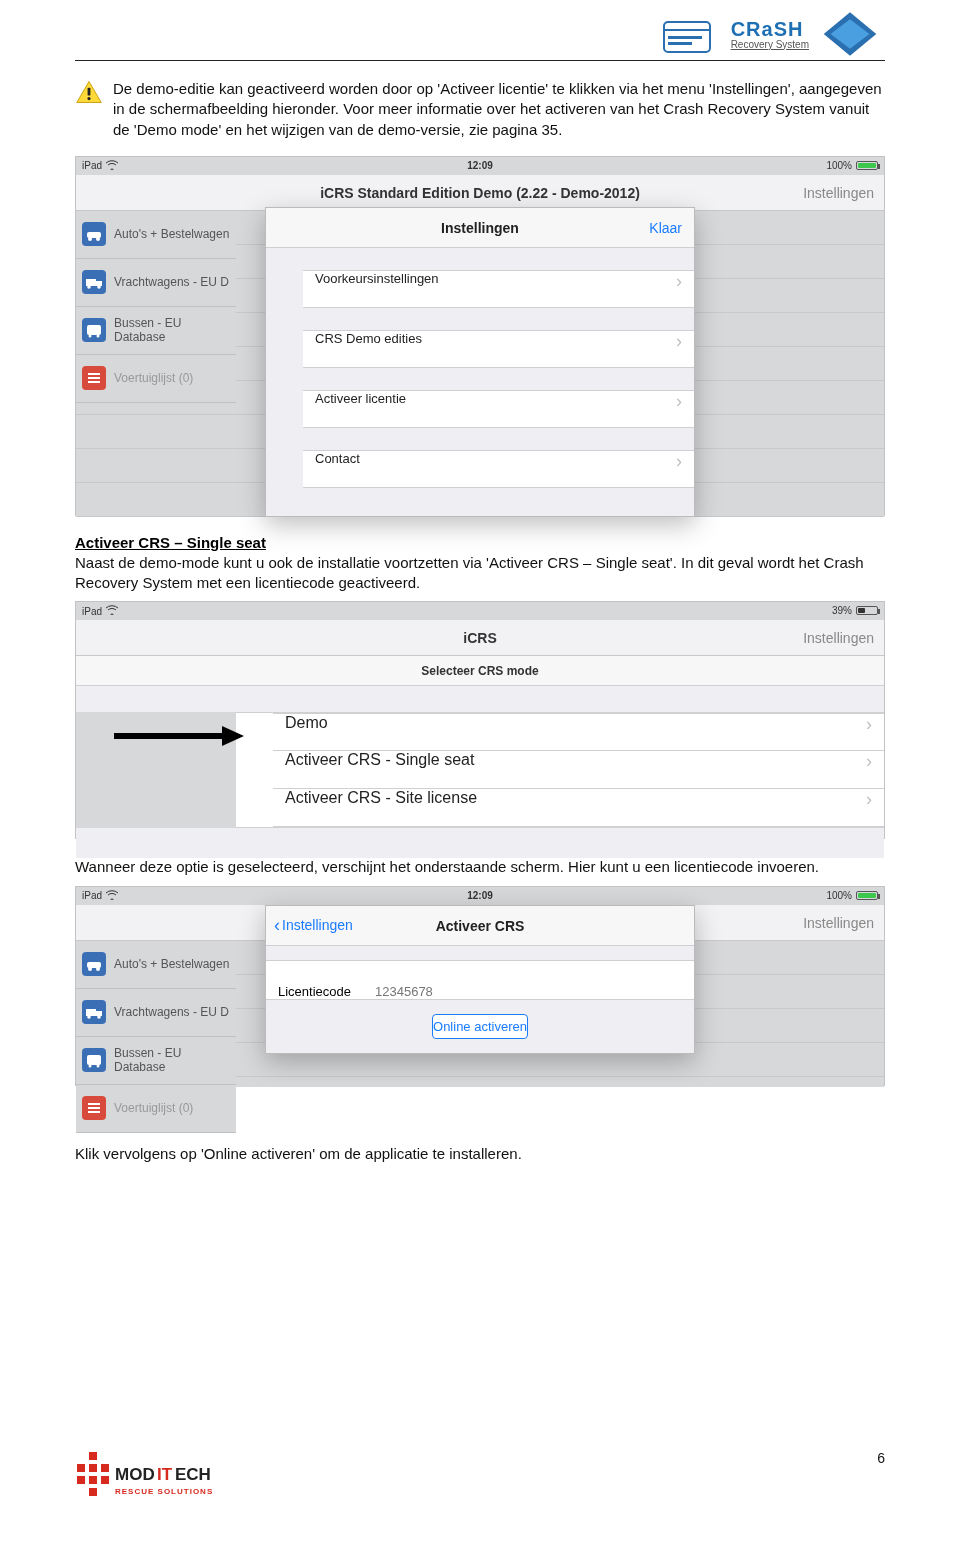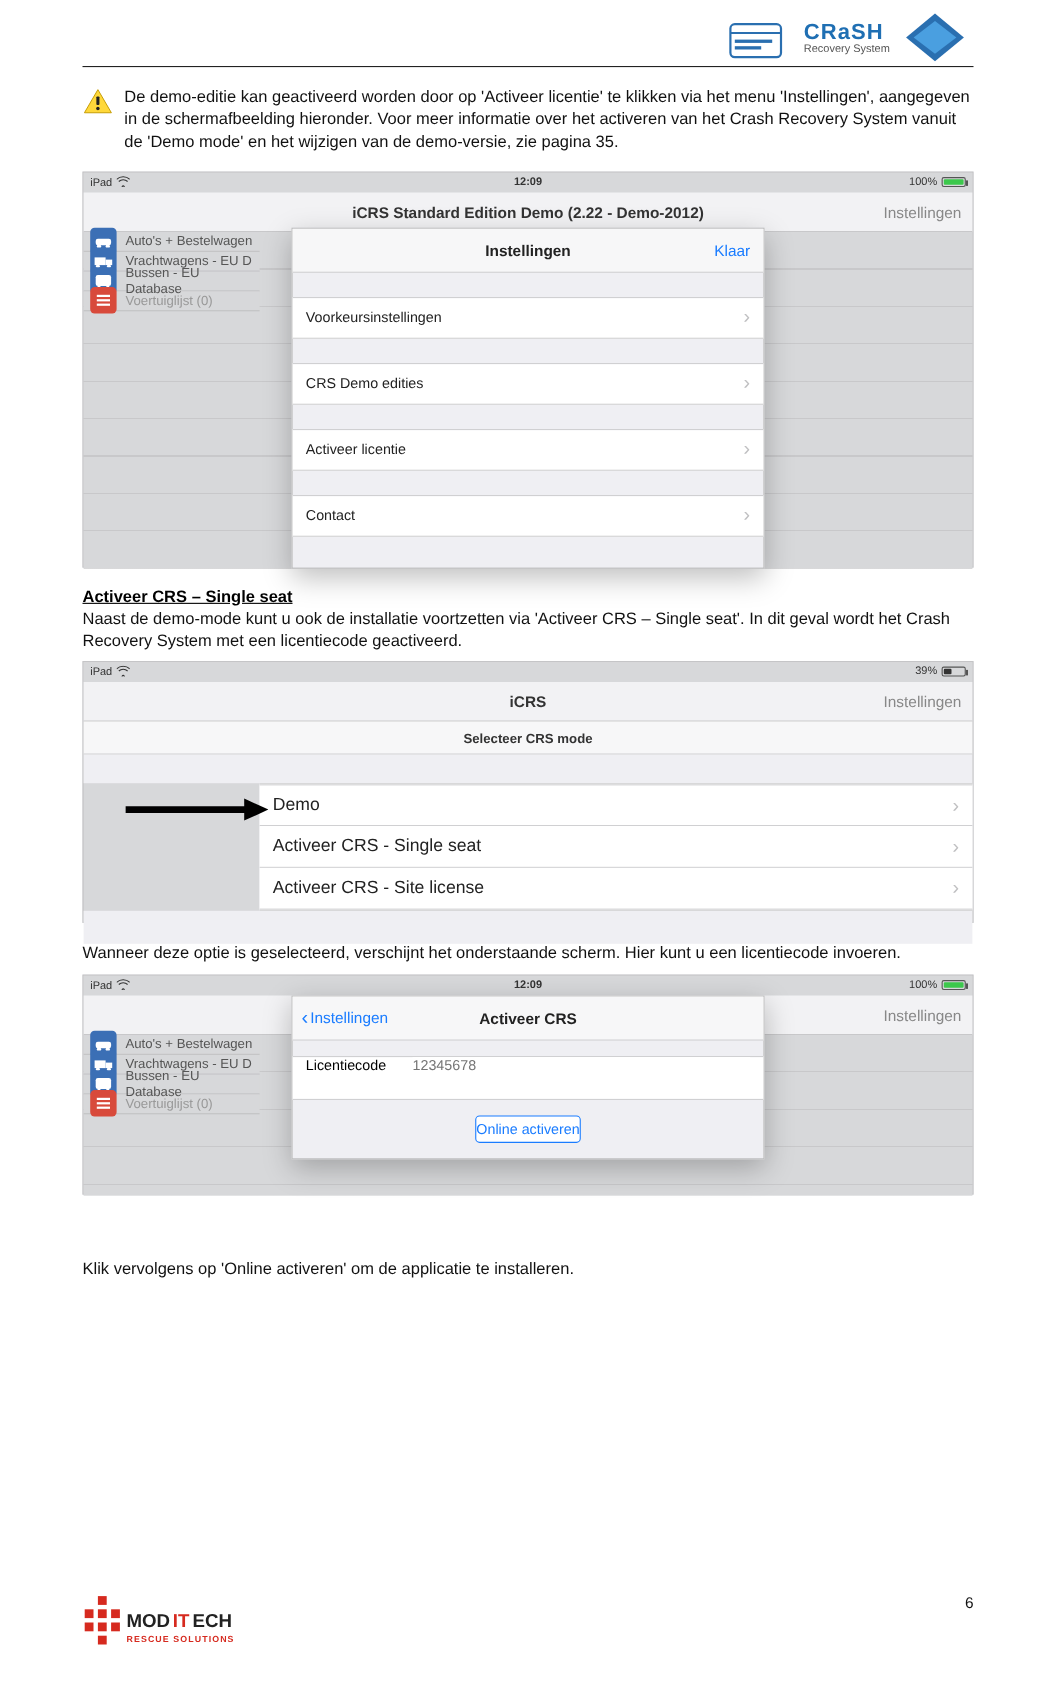--- a/index.html
+++ b/index.html
@@ -27,20 +27,21 @@
     font-size: 20px;
     color: #1f6fb3;
     letter-spacing: 1px;
     line-height: 1;
   }
   .header-logo-sub {
     font-size: 10px;
     color: #555;
     font-weight: normal;
     letter-spacing: 0;
+    text-decoration: underline;
   }
   .header-diamond { width: 50px; height: 42px; }
   .content-divider {
     border: none;
     border-top: 1.5px solid #222;
     margin: 0 0 18px 0;
   }
   .warn-block { display: flex; align-items: flex-start; gap: 10px; margin-bottom: 16px;}
   .warn-icon { flex: 0 0 28px; }
   .body-text {
@@ -96,21 +97,21 @@
   .navbar .nav-right { position:absolute; right:10px; top:10px; color:#888;}
   .sidebar-list {
     position: absolute;
     left: 0;
     width: 160px;
     top: 0;
     font-size: 12px;
     color: #555;
   }
   .sidebar-row {
-    height: 18px; display:flex; align-items:center; gap:8px; padding-left:6px;
+    height: 48px; display:flex; align-items:center; gap:8px; padding-left:6px;
     border-bottom: 1px solid #c1c1c3;
     background:#d7d8da;
   }
   .sidebar-row.light { color:#999; }
   .side-icon { width:24px; height:24px; border-radius:4px; display:flex;align-items:center;justify-content:center;}
   .side-icon svg{width:18px;height:18px;}
   .si-blue{background:#3b6fb5;}
   .si-red{background:#d84a3b;}
   
   .modal {
@@ -125,22 +126,22 @@
   .modal-header {
     height: 40px; background:#f7f7f8; border-bottom:1px solid #d0d0d2;
     position:relative; font-size:14px;
   }
   .modal-header .mh-center { position:absolute; left:0; right:0; top:12px; text-align:center; font-weight:600; color:#222;}
   .modal-header .mh-right { position:absolute; right:12px; top:12px; color:#1a7cff; font-weight:500;}
   .modal-header .mh-left { position:absolute; left:8px; top:10px; color:#1a7cff; font-size:14px; display:flex;align-items:center;gap:2px;}
   .modal-body { font-size:13px; }
   .cell {
     background:#fff; border-top:1px solid #d0d0d2; border-bottom:1px solid #d0d0d2;
-    height:38px; display:flex; align-items:center; justify-content:space-between;
-    padding:0 12px; color:#222;
+    height:38px; display:flex; justify-content:space-between;
+    padding:0 12px; color:#222;margin-left:37px;
   }
   .cell + .cell { border-top:none; }
   .chevron { color:#c0c0c2; font-size:18px; }
   .gap { height:22px; }
   .ipad-body { position:relative; }
   .ipad-body .filler {
     background:repeating-linear-gradient(
       to bottom, #d7d8da 0, #d7d8da 33px, #c8c8ca 33px, #c8c8ca 34px
     );
   }
@@ -152,21 +153,21 @@
   .mode-title {
     height:30px; text-align:center; font-size:12px; font-weight:600; color:#333;
     display:flex;align-items:center;justify-content:center;
     background:#f7f7f8; border-bottom:1px solid #d0d0d2;
   }
   .arrow-overlay {
     position:absolute; left:38px; width:130px;
   }
   
   .input-cell {
-    background:#fff; height:40px; display:flex;align-items:flex-start; padding:0 12px; gap:24px;
+    background:#fff; height:40px; display:flex;align-items:flex-end; padding:0 12px; gap:24px;
     border-top:1px solid #d0d0d2; border-bottom:1px solid #d0d0d2;
     font-size:13px;
   }
   .input-cell input {
     border:none; outline:none; font-size:13px; color:#bbb; flex:1;
   }
   .activate-btn {
     display:inline-block; border:1px solid #1a7cff; color:#1a7cff;
     font-size:13px; padding:4px 0; border-radius:4px; background:#fff;
   }

